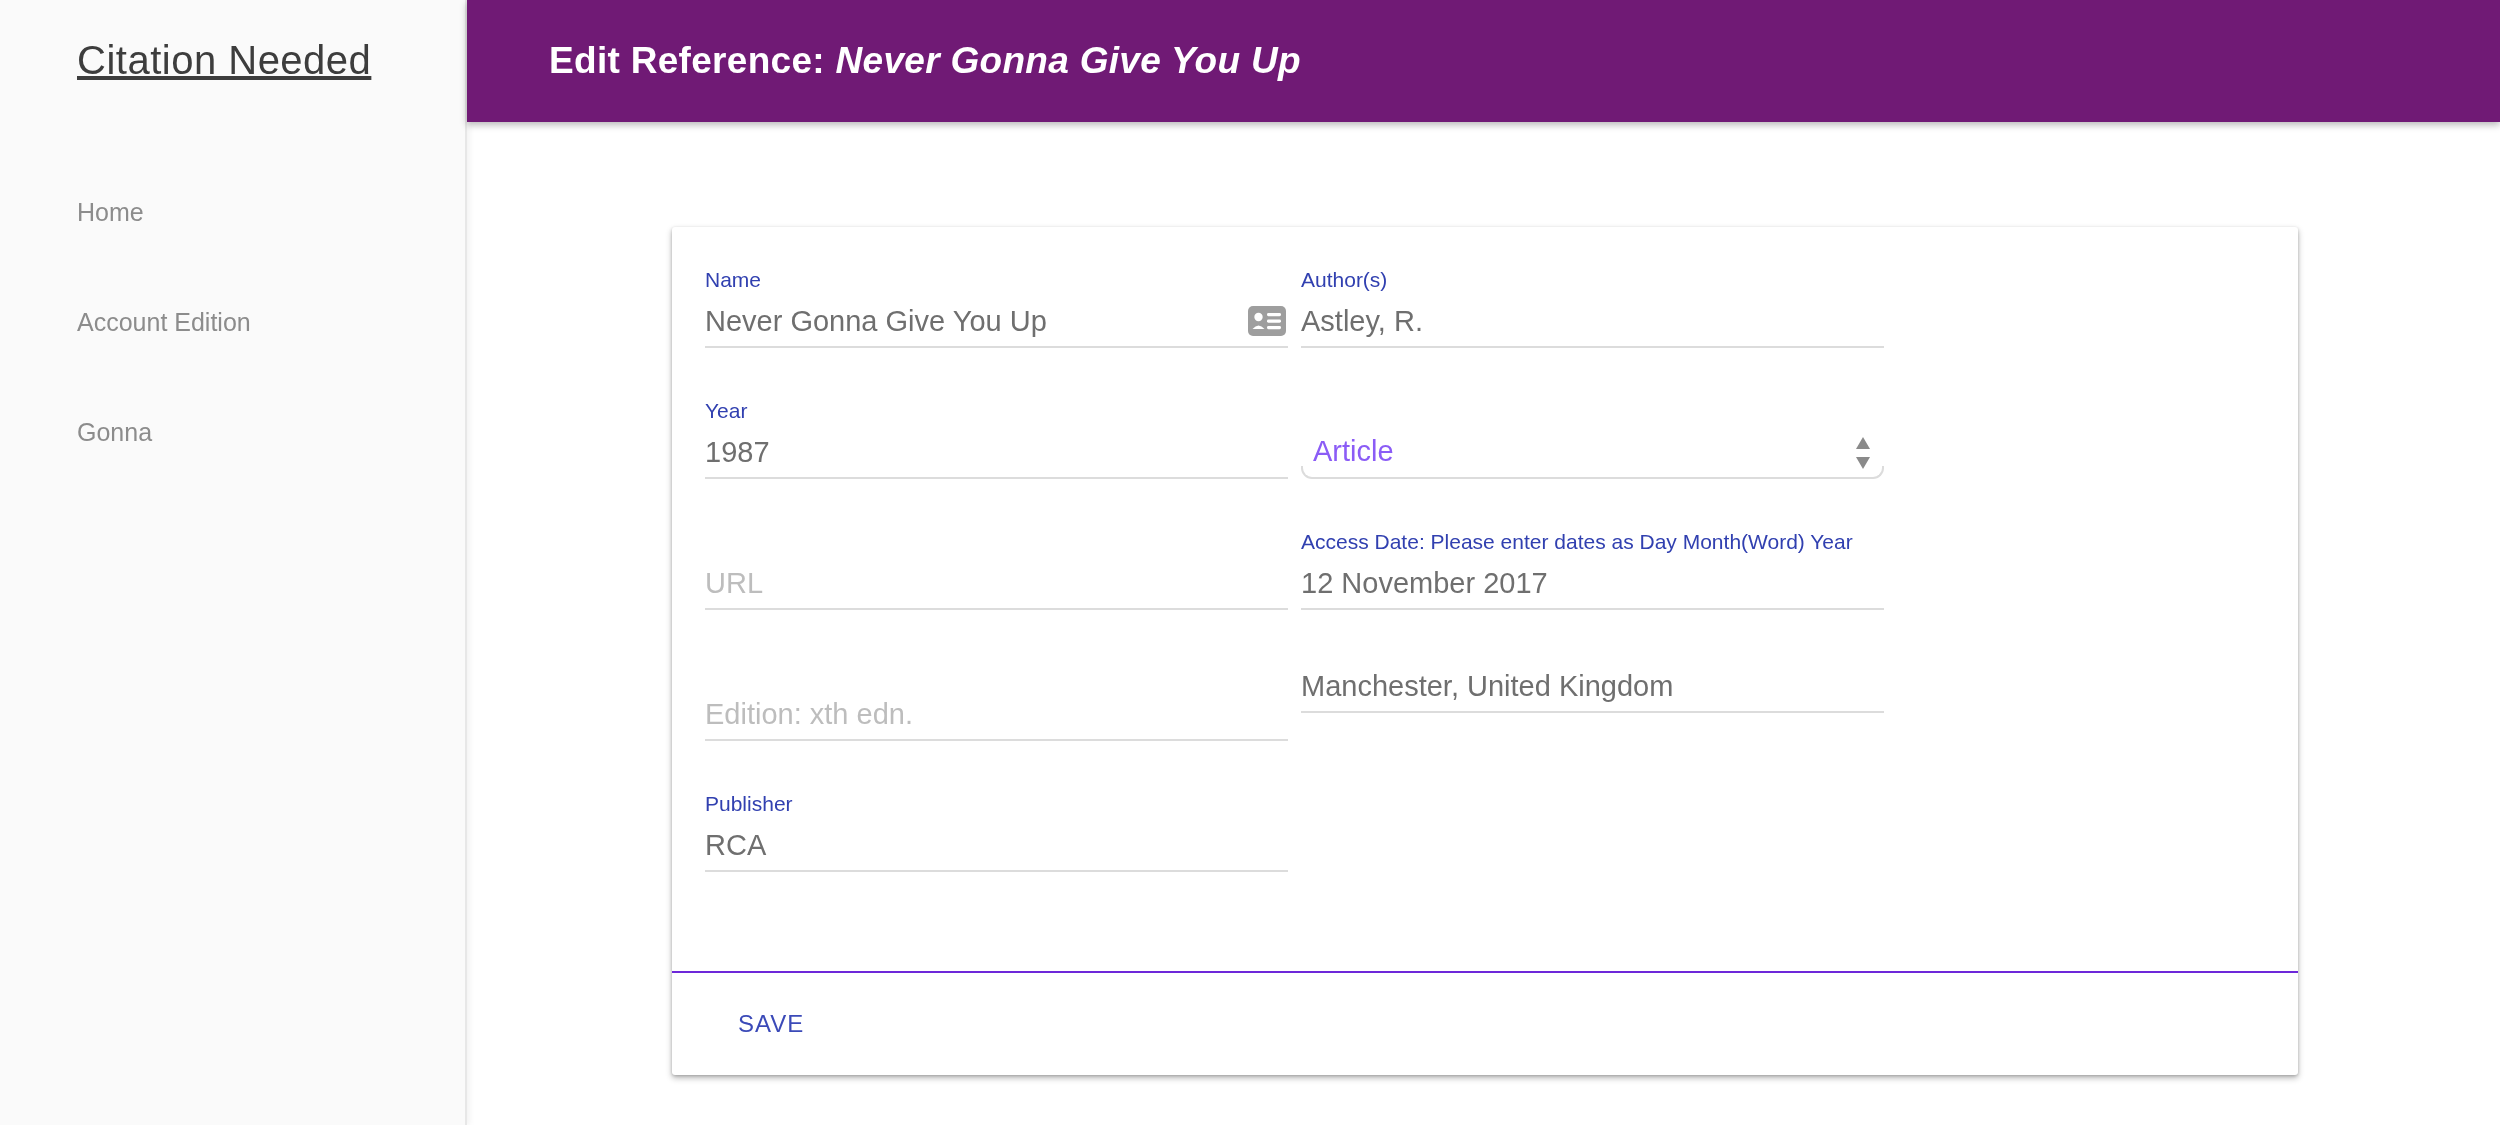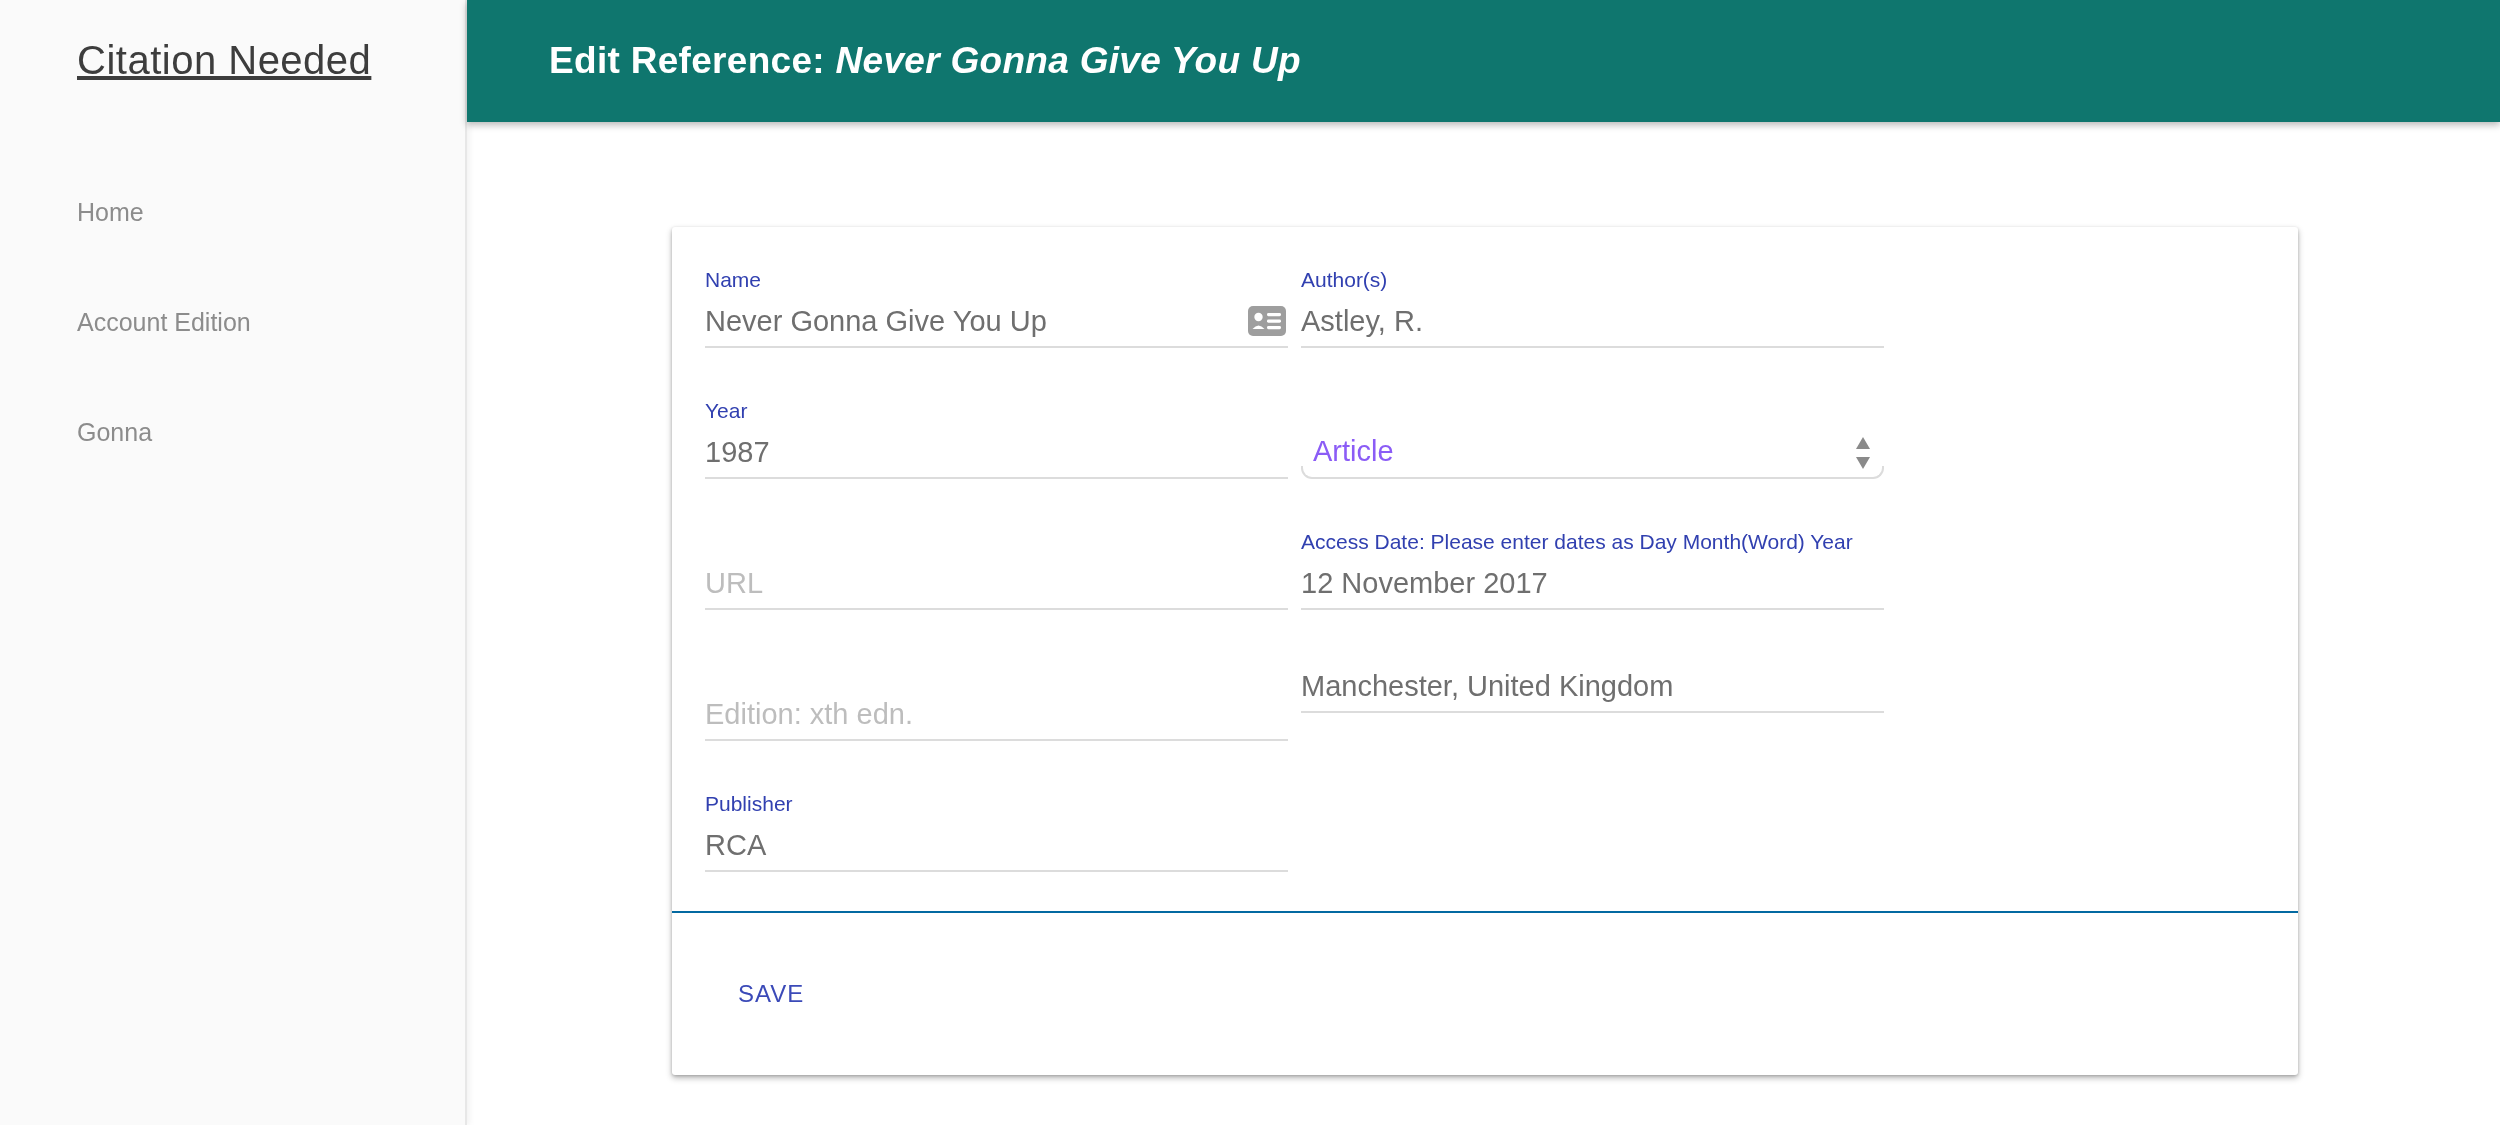--- a/index.html
+++ b/index.html
@@ -18,21 +18,21 @@
   }
   .nav { position:absolute; left:77px; top:198px; list-style:none; }
   .nav-item {
     font-size:25px; line-height:28px; color:#8c8c8c; cursor:pointer;
     margin-bottom:82px; white-space:nowrap;
   }
 
   
   .appbar {
     position:absolute; left:467px; top:0; width:2033px; height:122px;
-    background:#0f766e; box-shadow:0 3px 7px rgba(0,0,0,0.28);
+    background:#701a75; box-shadow:0 3px 7px rgba(0,0,0,0.28);
     display:flex; align-items:center;
   }
   .appbar-title {
     margin-left:82px; color:#ffffff; font-size:37px; font-weight:600;
     letter-spacing:0.3px; white-space:nowrap;
   }
   .appbar-title em { font-style:italic; }
 
   
   .card {
@@ -72,22 +72,22 @@
   }
   .select-underline {
     position:absolute; left:0; right:0; bottom:0; height:13px;
     border-left:2px solid #dcdcdc; border-right:2px solid #dcdcdc;
     border-bottom:2px solid #dcdcdc; border-radius:0 0 11px 11px;
   }
   .select-arrows { position:absolute; right:10px; top:8px; width:22px; height:36px; }
 
   
   .card-footer {
-    position:absolute; left:0; right:0; bottom:0; height:164px;
-    border-top:2px solid #0369a1; display:flex; align-items:center;margin-top:20px;
+    position:absolute; left:0; right:0; bottom:0; height:104px;
+    border-top:2px solid #6d28d9; display:flex; align-items:center;margin-top:20px;
   }
   .save-button {
     margin-left:52px; background:none; border:none; cursor:pointer;
     font-family:"Liberation Sans", sans-serif; font-size:24px; font-weight:500;
     letter-spacing:1px; color:#3b4ab8; padding:10px 14px;
   }
 </style>
 </head>
 <body>
 

